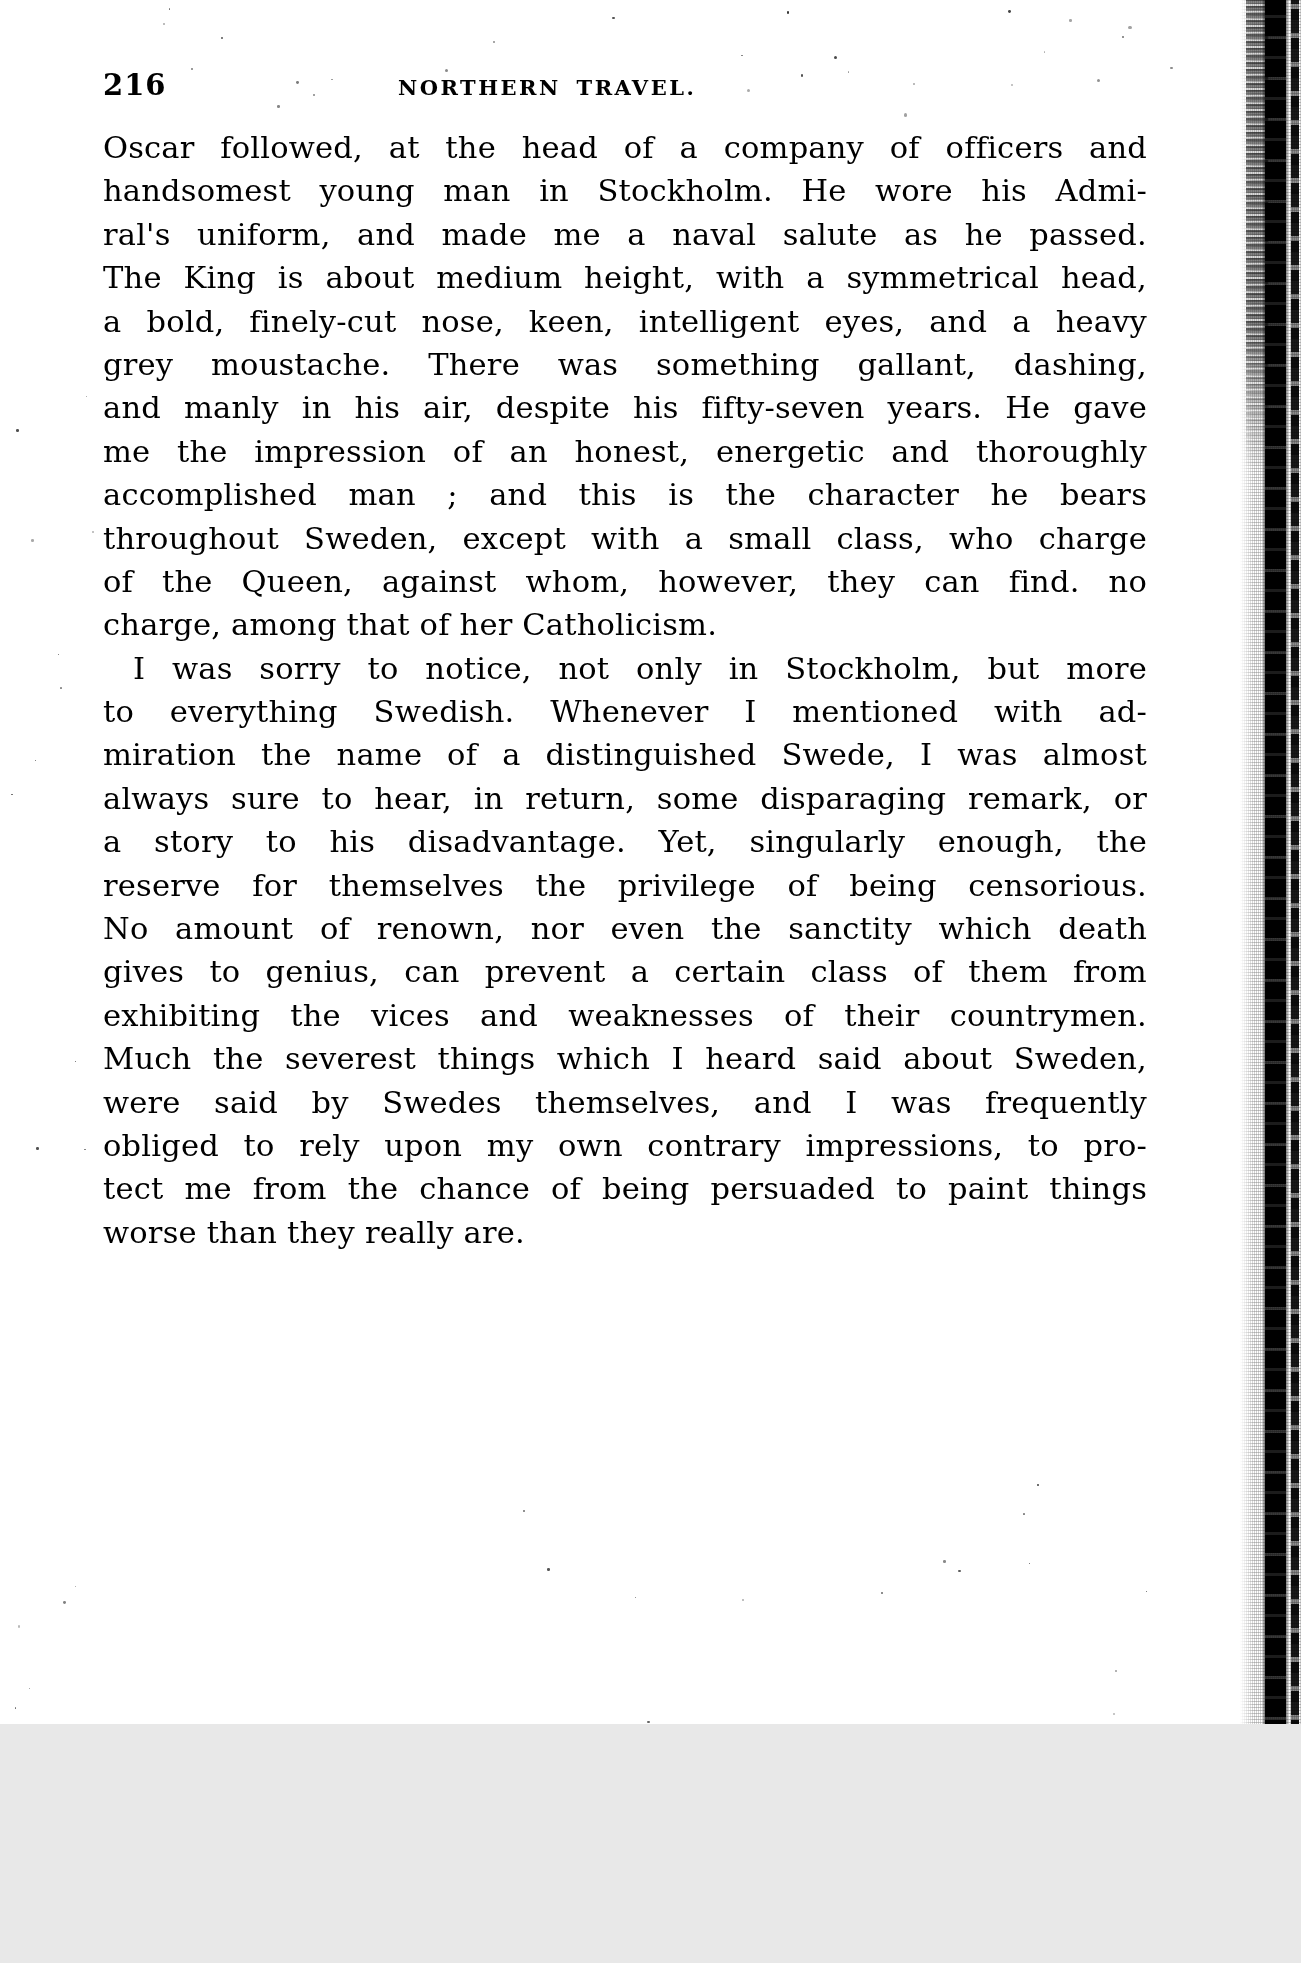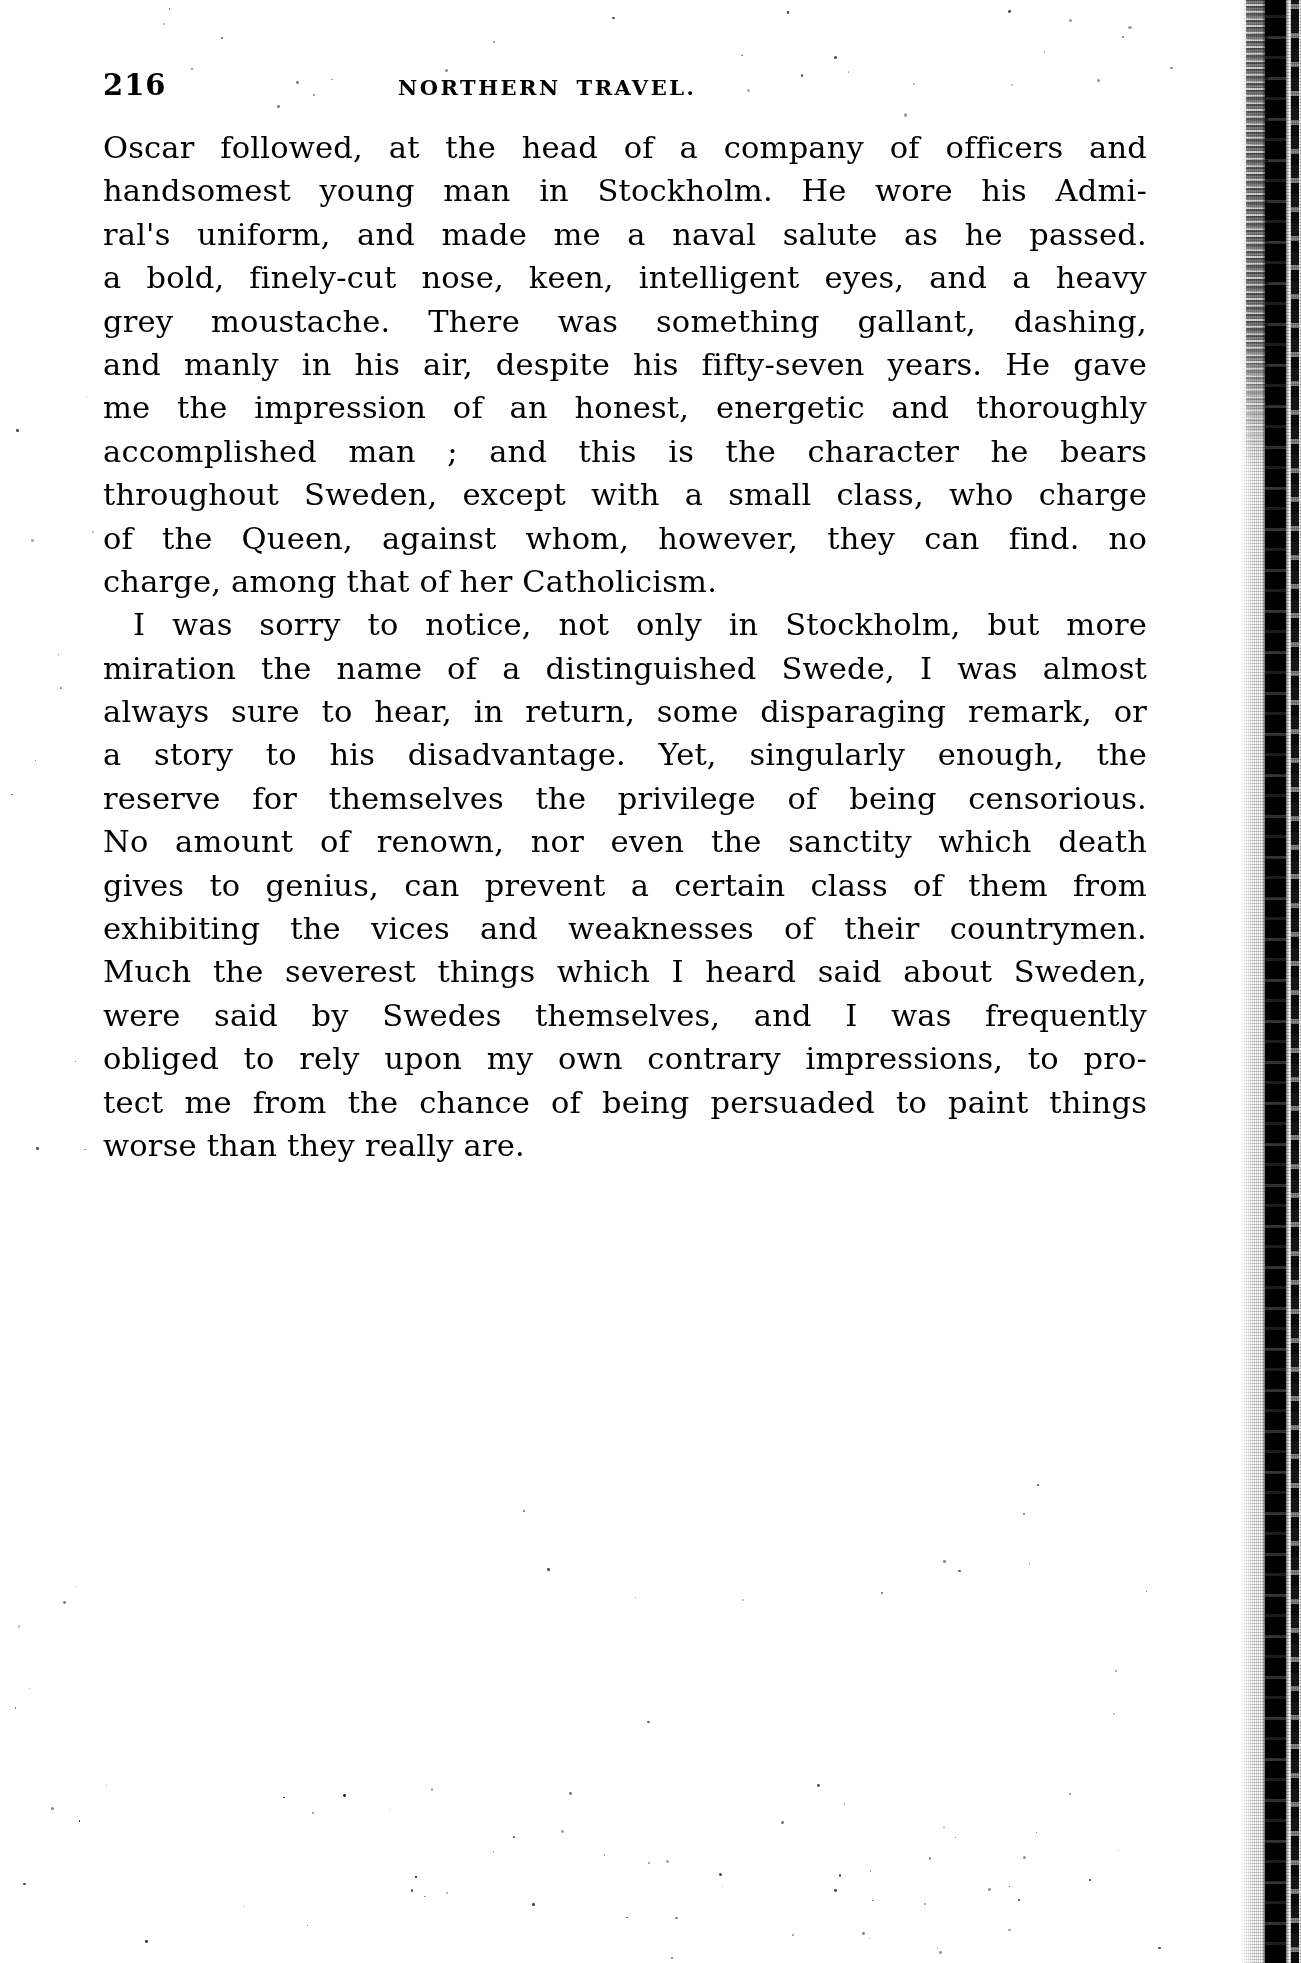--- a/index.html
+++ b/index.html
@@ -1,18 +1,18 @@
 <!DOCTYPE html>
 <html><head>
 <meta charset="utf-8">
 <style>
   html,body{margin:0;padding:0;background:#e8e8e8;}
   .page{
     position:relative;
-    width:1301px;height:1963px;
+    width:1301px;height:1724px;
     background:#ffffff;
     overflow:hidden;
     font-family:"DejaVu Serif","Liberation Serif",serif;
     color:#000;
   }
 
   
   .header{position:absolute;top:68px;left:0;width:1301px;height:46px;}
   .page-number{
     position:absolute;left:103px;top:0;
@@ -82,29 +82,31 @@
 
   <div class="header">
     <div class="page-number">216</div>
     <div class="running-title">NORTHERN TRAVEL.</div>
   </div>
 
   <div class="body-text" id="body-text">
       <div class="line">Oscar followed, at the head of a company of officers and</div>
       <div class="line">handsomest young man in Stockholm.  He wore his Admi-</div>
       <div class="line">ral's uniform, and made me a naval salute as he passed.</div>
+      <div class="line">The King is about medium height, with a symmetrical head,</div>
       <div class="line">a bold, finely-cut nose, keen, intelligent eyes, and a heavy</div>
       <div class="line">grey moustache.  There was something gallant, dashing,</div>
       <div class="line">and manly in his air, despite his fifty-seven years.  He gave</div>
       <div class="line">me the impression of an honest, energetic and thoroughly</div>
       <div class="line">accomplished man ; and this is the character he bears</div>
       <div class="line">throughout Sweden, except with a small class, who charge</div>
       <div class="line">of the Queen, against whom, however, they can find. no</div>
       <div class="line last">charge, among that of her Catholicism.</div>
       <div class="line indent">I was sorry to notice, not only in Stockholm, but more</div>
+      <div class="line">to everything Swedish.  Whenever I mentioned with ad-</div>
       <div class="line">miration the name of  a distinguished Swede, I was almost</div>
       <div class="line">always sure to hear, in return, some disparaging remark, or</div>
       <div class="line">a story to his disadvantage.  Yet, singularly enough, the</div>
       <div class="line">reserve for themselves the privilege of being censorious.</div>
       <div class="line">No amount of renown, nor even the sanctity which death</div>
       <div class="line">gives to genius, can prevent a certain class of them from</div>
       <div class="line">exhibiting the vices and weaknesses of their countrymen.</div>
       <div class="line">Much the severest things which I heard said about Sweden,</div>
       <div class="line">were said by Swedes themselves, and I was frequently</div>
       <div class="line">obliged to rely upon my own contrary impressions, to pro-</div>

